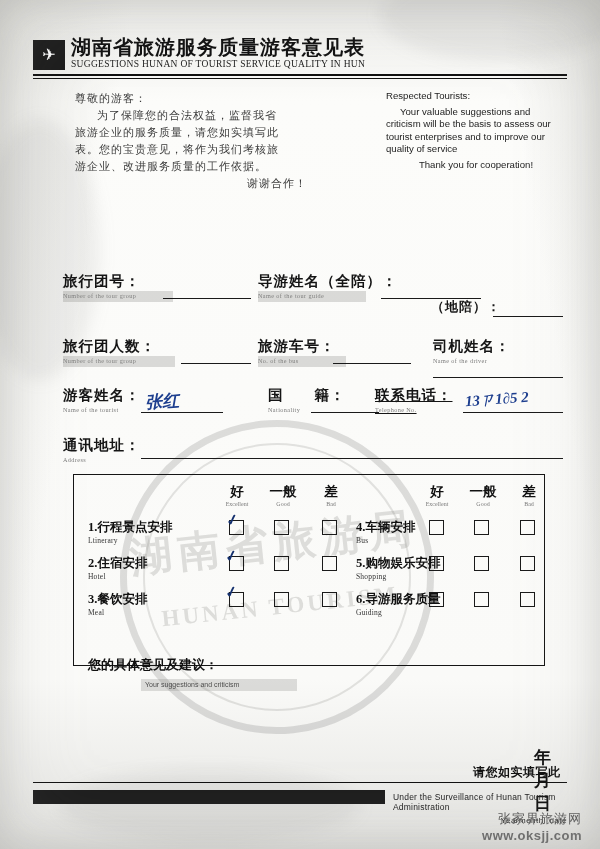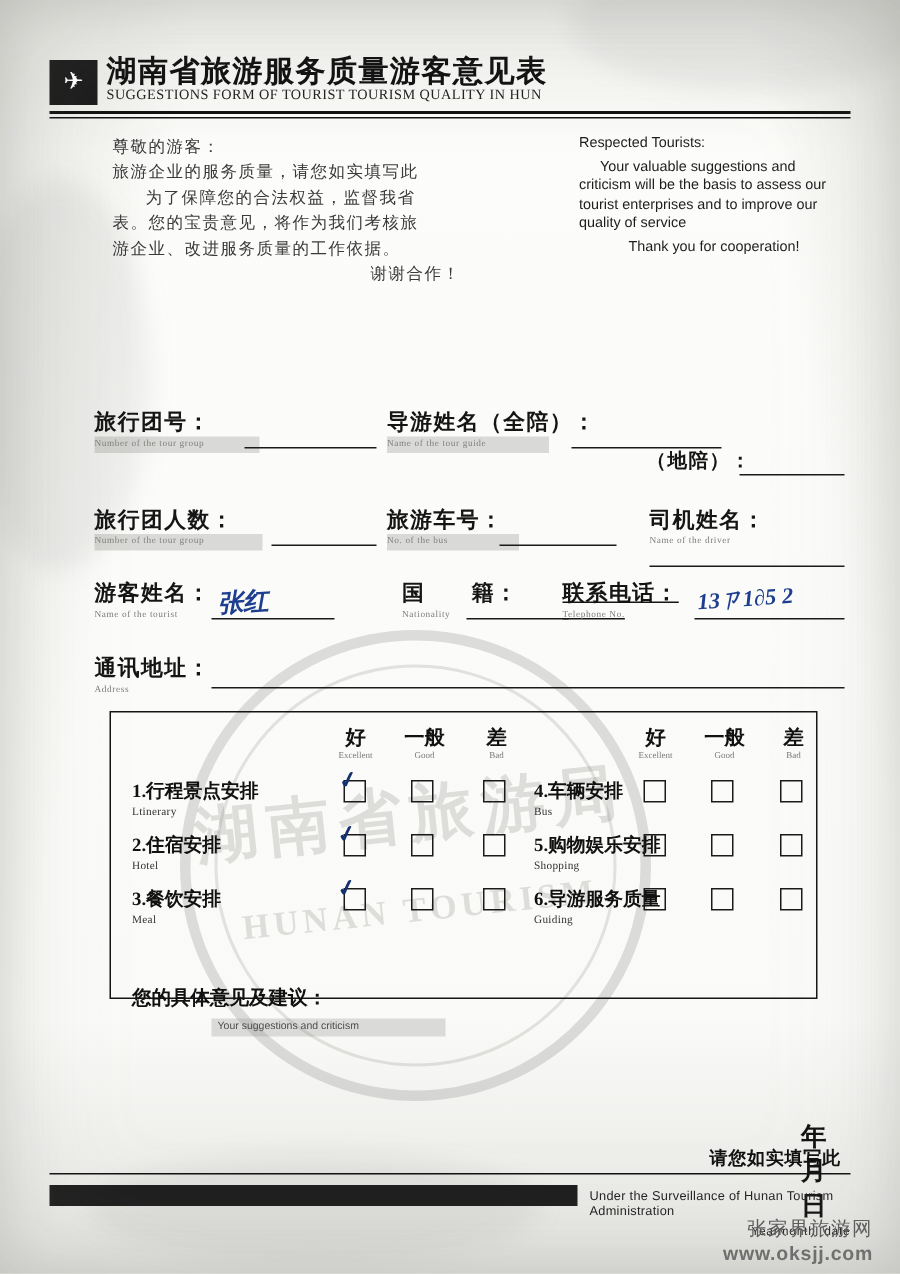--- a/index.html
+++ b/index.html
@@ -183,30 +183,30 @@
     <div class="wm-text en">HUNAN TOURISM</div>
   </div>
 
   <div class="doc">
 
     <div class="hdr">
       <div class="hdr-black">
         <span class="glyph">✈</span>
       </div>
       <div class="hdr-title">湖南省旅游服务质量游客意见表</div>
-      <div class="hdr-sub">SUGGESTIONS FORM OF TOURIST TOURISM QUALITY IN HUN</div>
+      <div class="hdr-sub">SUGGESTIONS HUNAN OF TOURIST SERVICE QUALITY IN HUN</div>
       <div class="hdr-rule"></div>
       <div class="hdr-rule2"></div>
     </div>
 
     <div class="intro">
       <div class="intro-cn">
         <span class="l">尊敬的游客：</span>
+        <span class="l ind">为了保障您的合法权益，监督我省</span>
         <span class="l">旅游企业的服务质量，请您如实填写此</span>
-        <span class="l ind">为了保障您的合法权益，监督我省</span>
         <span class="l">表。您的宝贵意见，将作为我们考核旅</span>
         <span class="l">游企业、改进服务质量的工作依据。</span>
         <span class="l rt">谢谢合作！</span>
       </div>
       <div class="intro-en">
         <p>Respected Tourists:</p>
         <p class="ind">Your valuable suggestions and criticism will be the basis to assess our tourist enterprises and to improve our quality of service</p>
         <p class="ctr">Thank you for cooperation!</p>
       </div>
     </div>

